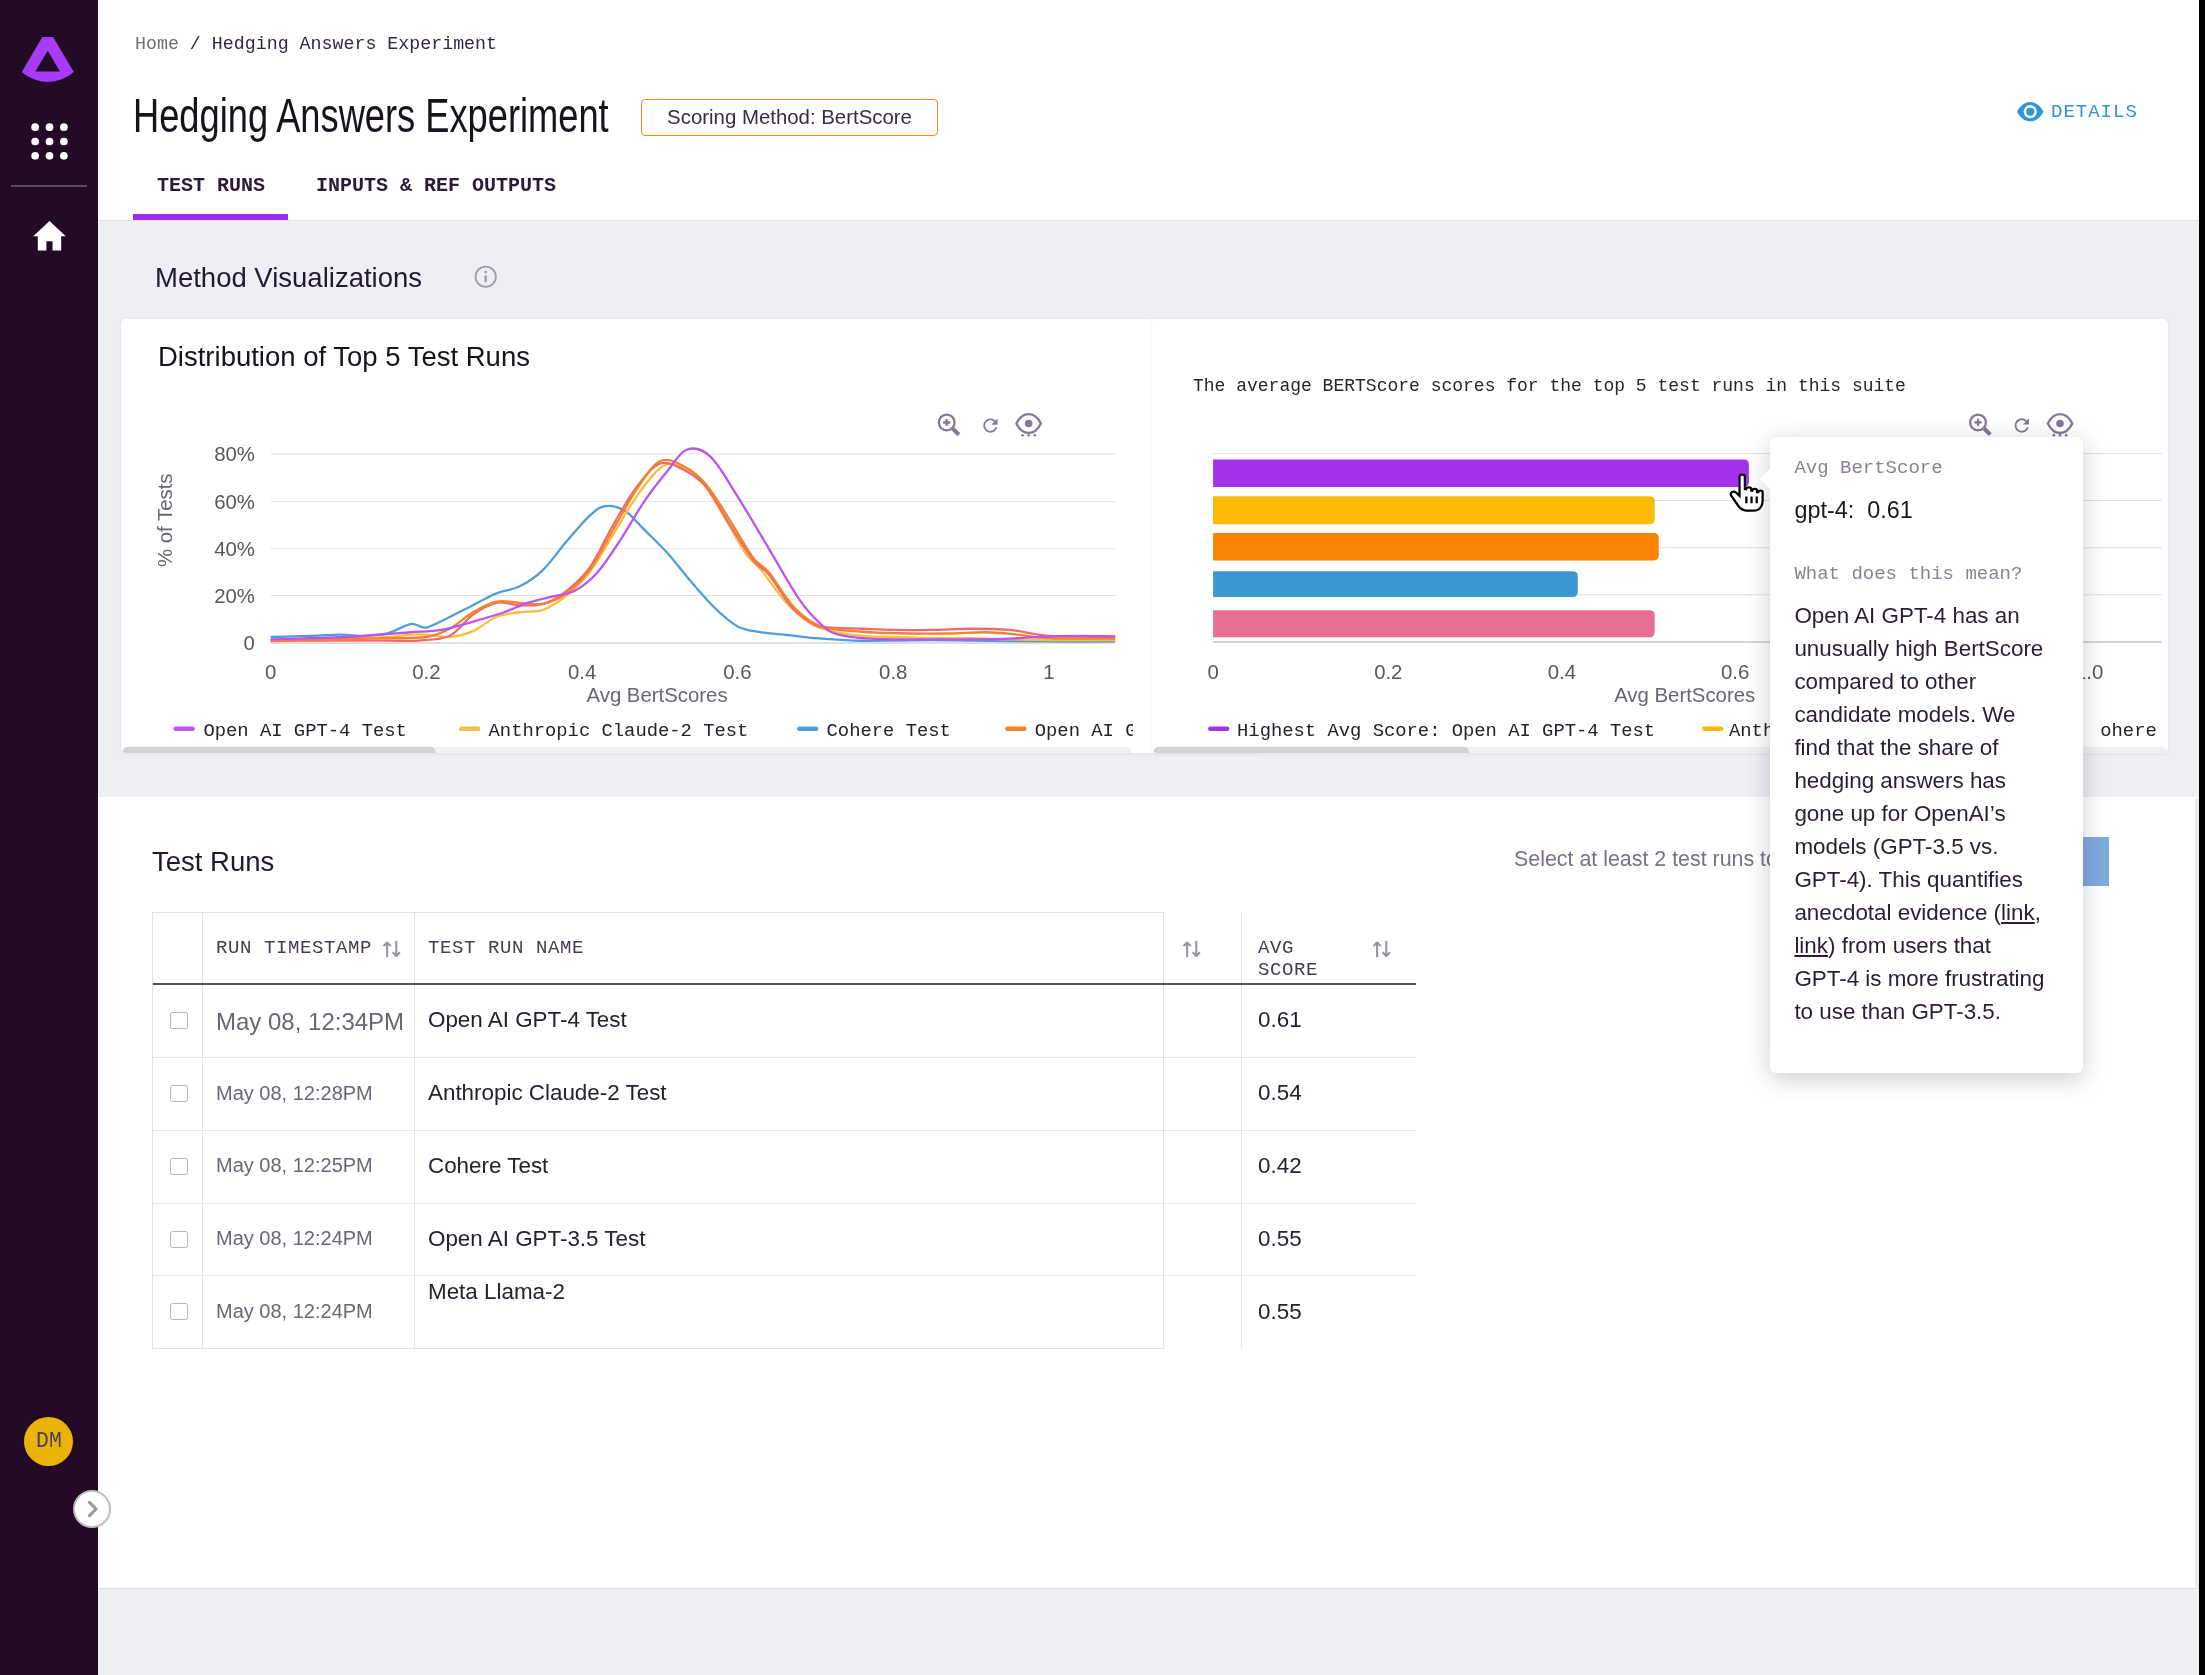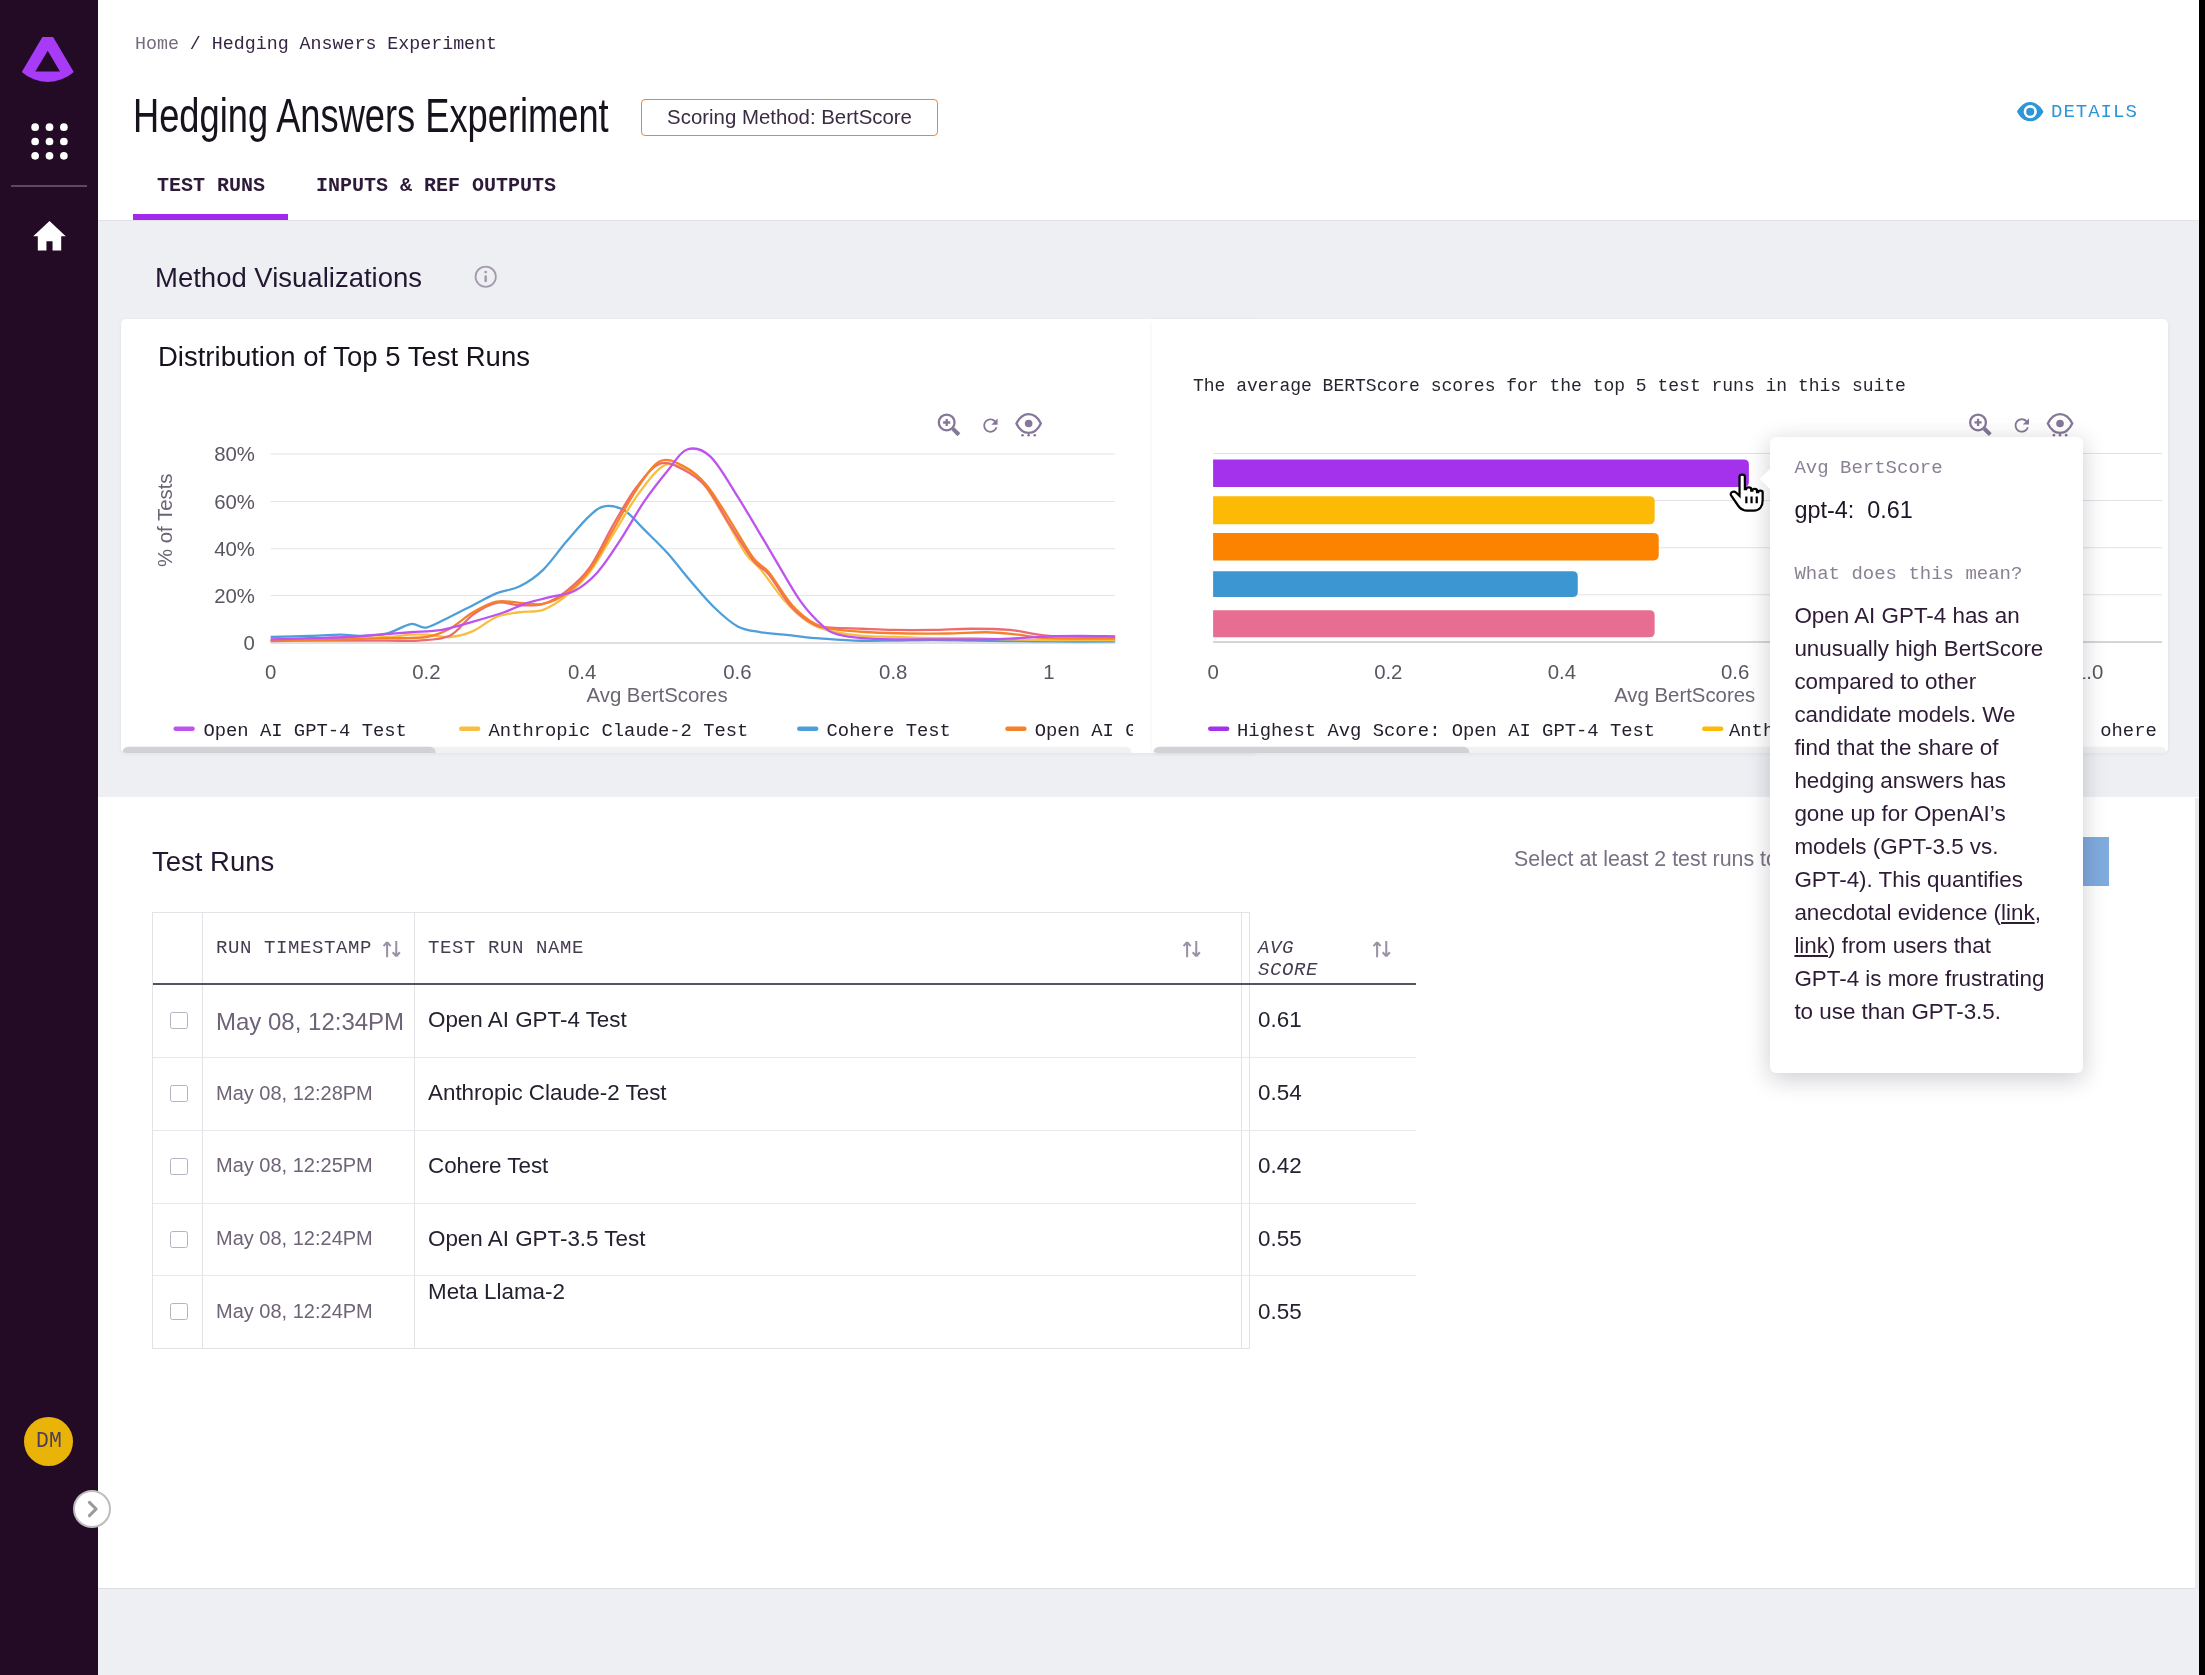--- a/index.html
+++ b/index.html
@@ -203,32 +203,32 @@
   <div class="abs" style="left:24.4px; top:60px; font-size:23.4px; color:#1e1526;">gpt-4:&nbsp; 0.61</div>
   <div class="abs mono" style="left:24.4px; top:126px; font-size:19px; color:#8b8194;">What does this mean?</div>
   <div class="abs" style="left:24.4px; top:162px; width:285px; font-size:22.4px; line-height:33px; color:#2e1b36; white-space:nowrap;">Open AI GPT-4 has an<br>unusually high BertScore<br>compared to other<br>candidate models. We<br>find that the share of<br>hedging answers has<br>gone up for OpenAI’s<br>models (GPT-3.5 vs.<br>GPT-4). This quantifies<br>anecdotal evidence (<span style="text-decoration:underline;">link</span>,<br><span style="text-decoration:underline;">link</span>) from users that<br>GPT-4 is more frustrating<br>to use than GPT-3.5.</div>
 </div>
 
 <svg class="abs" style="left:1727px; top:473px; z-index:70;" width="39" height="40" viewBox="0 0 26 27">
   <path d="M8.3 2.3 C8.3 0.7 11.9 0.7 11.9 2.3 L11.9 10.9 L12.7 10.9 C12.7 9.3 16.2 9.3 16.2 10.9 L16.2 11.9 L16.9 11.9 C16.9 10.4 20.1 10.4 20.1 11.9 L20.1 12.9 L20.9 12.9 C20.9 11.5 23.9 11.5 23.9 12.9 L23.9 18.4 C23.9 22.4 21.9 25.4 17.9 25.4 L13.4 25.4 C10.7 25.4 8.8 24.1 7.4 22.1 L2.7 15.3 C1.4 13.4 4.1 11.5 6.1 13.3 L8.3 15.4 Z" fill="#ffffff" stroke="#000000" stroke-width="1.5"></path>
   <path d="M12.9 15.9 L12.9 20.4 M16.4 15.9 L16.4 20.4 M19.9 15.9 L19.9 20.4" stroke="#000000" stroke-width="1.5" fill="none"></path>
 </svg>
 
-<div class="abs" style="left:152px; top:912px; width:1098px; height:437px; border:1px solid #e4e1e7; background:#fff;">
+<div class="abs" style="left:152px; top:912px; width:1012px; height:437px; border:1px solid #e4e1e7; background:#fff;">
   <div class="abs" style="left:49px; top:0; width:1px; height:435px; background:#e4e1e7;"></div>
   <div class="abs" style="left:261px; top:0; width:1px; height:435px; background:#e4e1e7;"></div>
   <div class="abs" style="left:1088px; top:0; width:1px; height:435px; background:#e4e1e7;"></div>
   <div class="abs" style="left:0; top:70px; width:1263px; height:1.5px; background:#57505e;"></div>
   <div class="abs" style="left:0; top:144px; width:1263px; height:1px; background:#e9e6ec;"></div>
   <div class="abs" style="left:0; top:217px; width:1263px; height:1px; background:#e9e6ec;"></div>
   <div class="abs" style="left:0; top:290px; width:1263px; height:1px; background:#e9e6ec;"></div>
   <div class="abs" style="left:0; top:362px; width:1263px; height:1px; background:#e9e6ec;"></div>
   <div class="abs mono" style="left:63px; top:24.4px; font-size:19px; letter-spacing:0.6px; color:#453c50;">RUN TIMESTAMP</div>
   <div class="abs mono" style="left:275px; top:24.4px; font-size:19px; letter-spacing:0.6px; color:#453c50;">TEST RUN NAME</div>
-  <div class="abs mono" style="left:1105px; top:24.4px; font-size:19px; letter-spacing:0.6px; color:#453c50;font-style:italic;">AVG SCORE</div>
+  <div class="abs mono" style="left:1105px; top:24.4px; font-size:19px; letter-spacing:0.6px; color:#453c50;">AVG SCORE</div>
   <svg class="abs" style="left:228px; top:25.5px;" width="22.4" height="20.4" viewBox="0 0 44 40">
       <g stroke="#9a91a4" stroke-width="4" fill="none">
         <path d="M12 36 L12 6 M12 6 L5 14 M12 6 L19 14"></path>
         <path d="M30 4 L30 34 M30 34 L23 26 M30 34 L37 26"></path>
       </g>
     </svg>
   <svg class="abs" style="left:1028px; top:25.5px;" width="22.4" height="20.4" viewBox="0 0 44 40">
       <g stroke="#9a91a4" stroke-width="4" fill="none">
         <path d="M12 36 L12 6 M12 6 L5 14 M12 6 L19 14"></path>
         <path d="M30 4 L30 34 M30 34 L23 26 M30 34 L37 26"></path>

